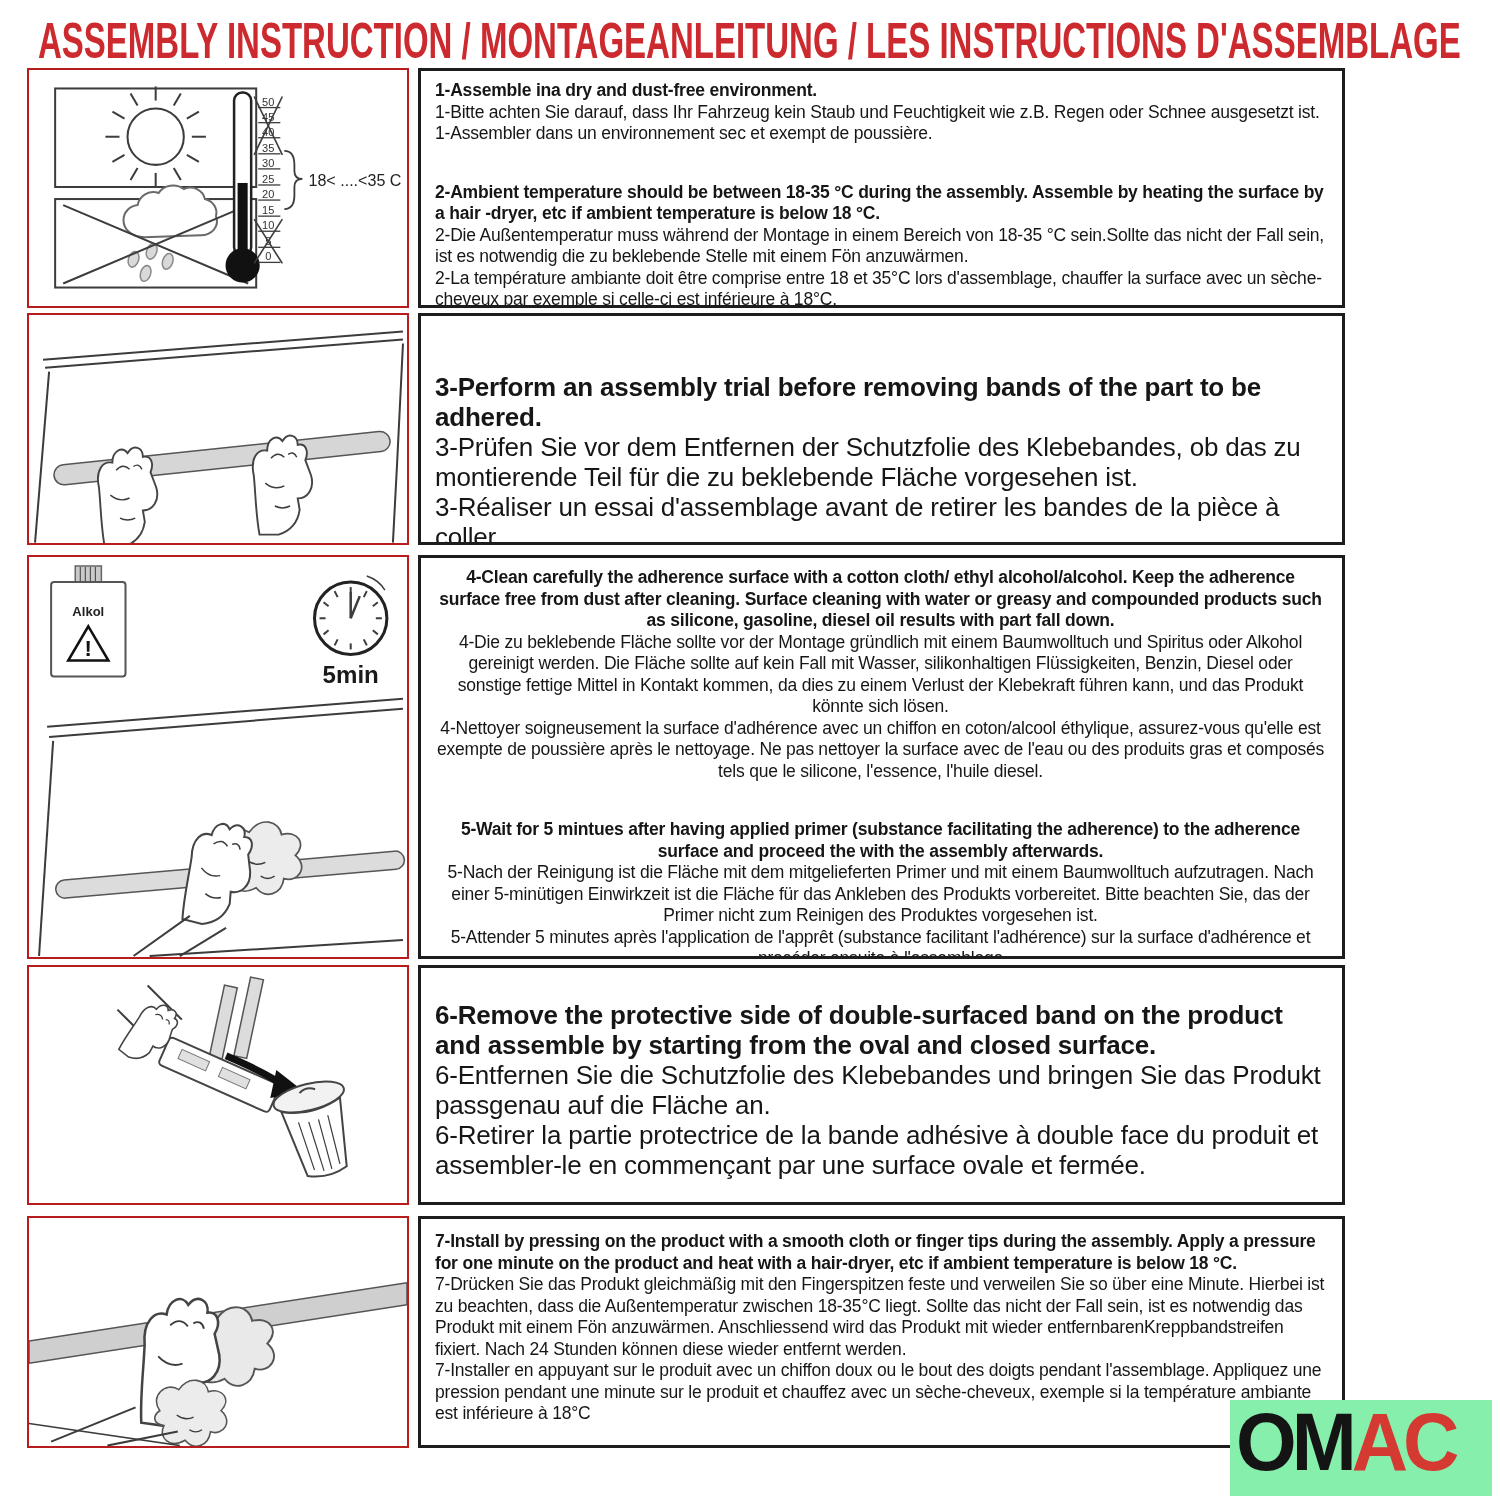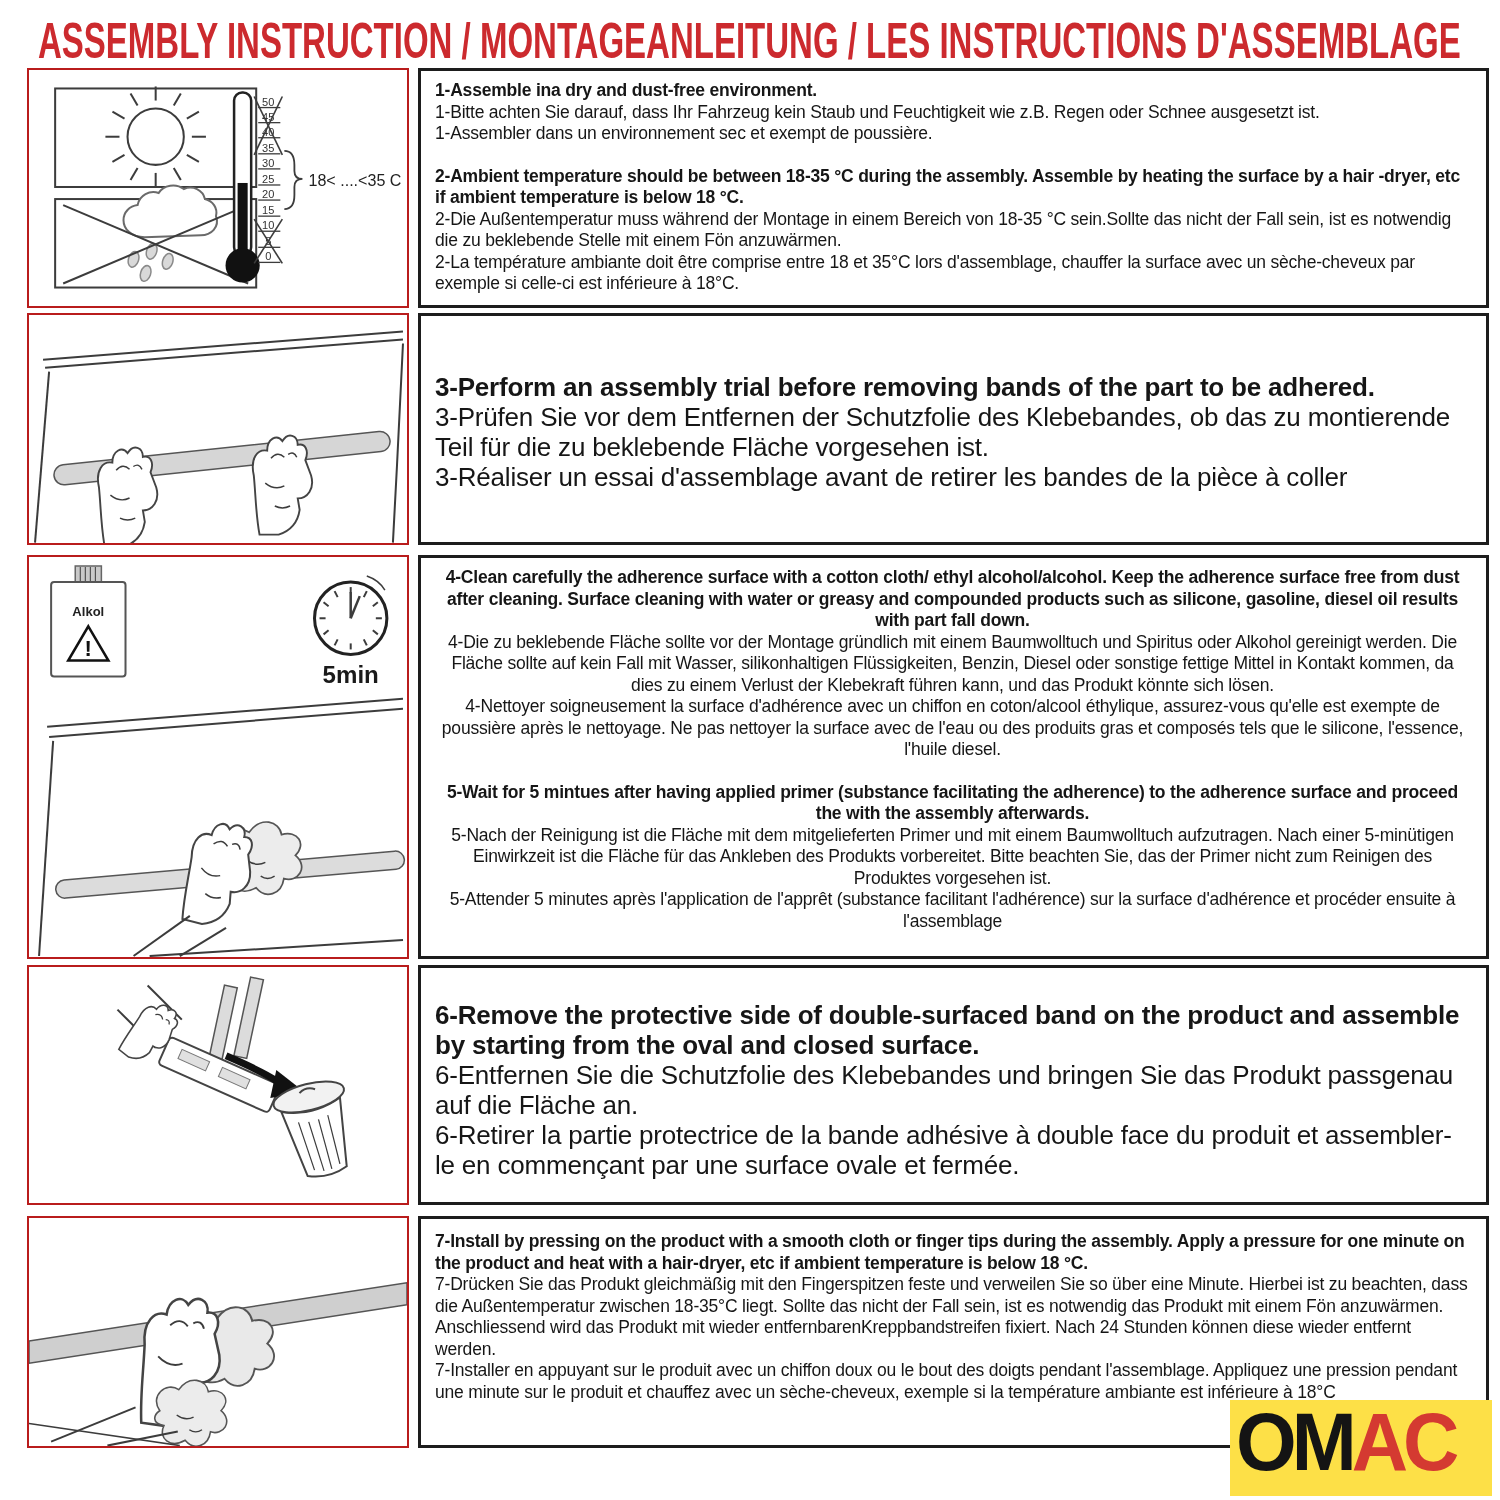--- a/index.html
+++ b/index.html
@@ -2,37 +2,37 @@
 <html><head>
 <meta charset="utf-8">
 <style>
   html,body{margin:0;padding:0;background:#fff;}
   .page{position:relative;width:1500px;height:1500px;background:#fff;overflow:hidden;
         font-family:"Liberation Sans",sans-serif;color:#111;}
   .title{position:absolute;left:38px;top:12px;font-size:50px;font-weight:bold;color:#cc2a2e;
          white-space:nowrap;transform:scaleX(0.66);transform-origin:left top;letter-spacing:0px;}
   .illus{position:absolute;left:27px;width:382px;border:2px solid #b91c1c;background:#fff;box-sizing:border-box;}
   .illus svg{display:block;width:100%;height:100%;}
-  .textbox{position:absolute;left:418px;width:1071px;border:3px solid #1d1d1d;background:#fff;
+  .textbox{position:absolute;left:418px;width:927px;border:3px solid #1d1d1d;background:#fff;
            box-sizing:border-box;overflow:hidden;}
   .textbox p{margin:0;font-size:17.5px;line-height:21.5px;letter-spacing:-0.2px;color:#161616;}
   .textbox p.b{font-weight:bold;}
-  .textbox p.gap{margin-top:21px;}
+  .textbox p.gap{margin-top:37px;}
   .textbox.big p{font-size:26px;line-height:30px;letter-spacing:-0.2px;}
   .r1{top:68px;height:240px;}
   .r2{top:313px;height:232px;}
   .r3{top:555px;height:404px;text-align:center;}
   .r4{top:965px;height:240px;}
   .r5{top:1216px;height:232px;}
   .t1{padding:9px 16px 0 14px;}
   .t2{padding:56px 16px 0 14px;}
   .t3{padding:9px 16px 0 14px;}
   .t4{padding:32px 16px 0 14px;}
   .t5{padding:12px 16px 4px 14px;}
-  .logo{position:absolute;left:1230px;top:1400px;width:262px;height:96px;background:#fde047;
+  .logo{position:absolute;left:1230px;top:1400px;width:262px;height:96px;background:#86efac;
         display:flex;align-items:flex-start;justify-content:flex-start;padding-left:6px;box-sizing:border-box;}
   .logo span{font-size:78px;font-weight:bold;letter-spacing:-5px;line-height:84px;
              transform:scaleY(1.05);display:inline-block;}
   .logo .lk{color:#141414;}
   .logo .lr{color:#d43a31;}
   .ln{stroke:#3c3c3c;fill:none;}
 </style>
 </head>
 <body>
 

